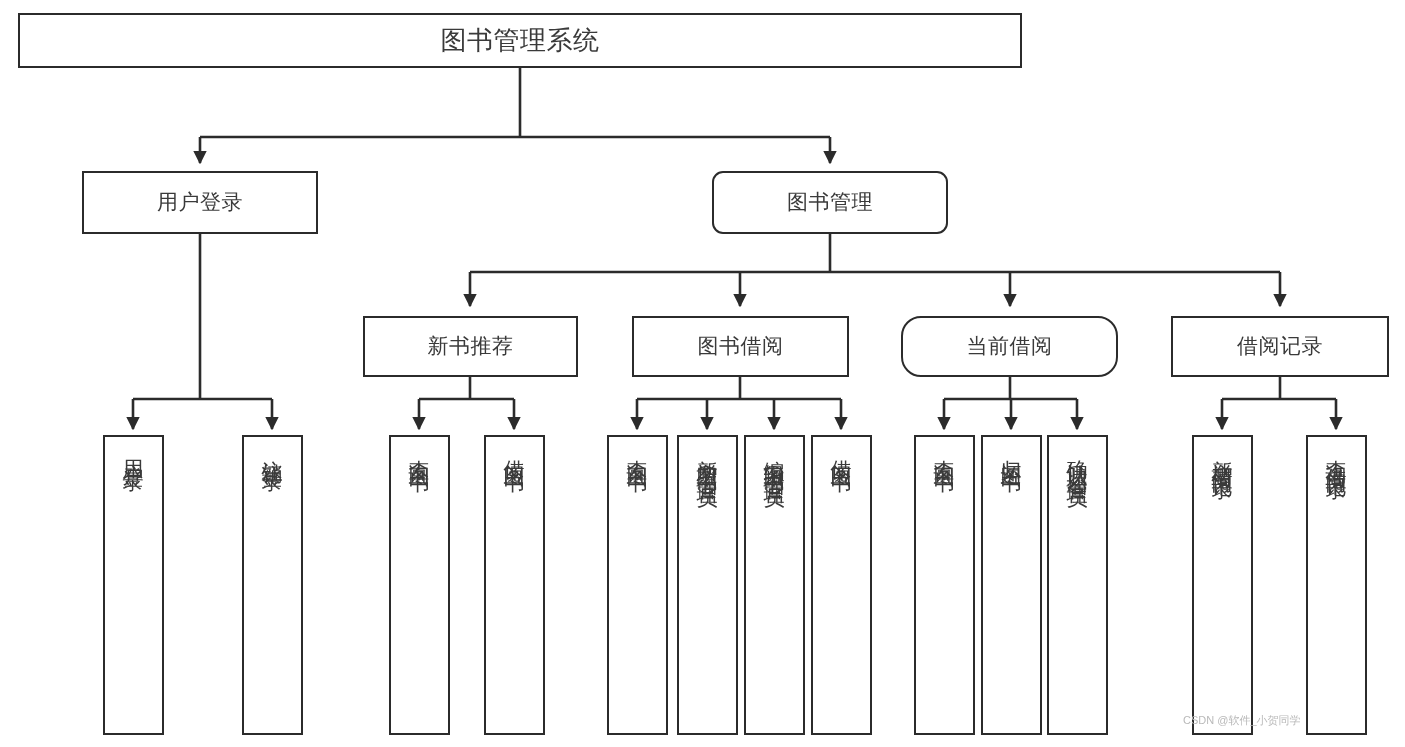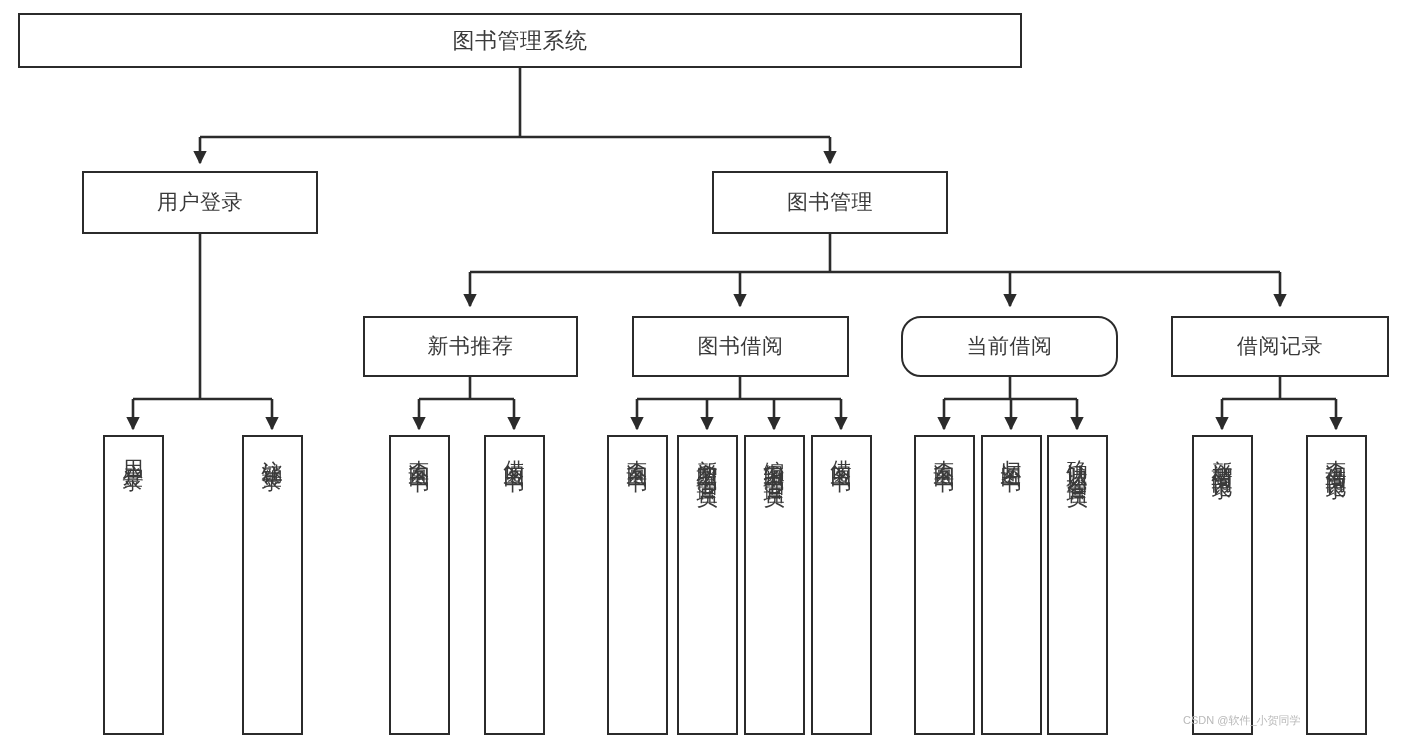--- a/index.html
+++ b/index.html
@@ -40,21 +40,21 @@
     text-align: center;
     line-height: 1.18;
     letter-spacing: 0.5px;
     white-space: pre-line;
   }
   
   .node.h .label {
     font-size: 21px;
   }
   .node.root .label {
-    font-size: 22px;
+    font-size: 26px;
   }
   
   .node.v {
     align-items: flex-start;
     padding-top: 6px;
   }
   .node.v .label {
     writing-mode: vertical-rl;
     text-orientation: upright;
     font-size: 21px;
@@ -129,21 +129,21 @@
     </g>
   </svg>
 
   <div class="node root h" style="left:18px; top:13px; width:1004px; height:55px;">
     <span class="label">图书管理系统</span>
   </div>
 
   <div class="node h" style="left:82px; top:171px; width:236px; height:63px;">
     <span class="label">用户登录</span>
   </div>
-  <div class="node h" style="left:712px; top:171px; width:236px; height:63px;">
+  <div class="node h" style="left:712px; top:171px; width:236px; height:63px;border-radius:11px;">
     <span class="label">图书管理</span>
   </div>
 
   <div class="node h" style="left:363px; top:316px; width:215px; height:61px;">
     <span class="label">新书推荐</span>
   </div>
   <div class="node h" style="left:632px; top:316px; width:217px; height:61px;">
     <span class="label">图书借阅</span>
   </div>
   <div class="node h" style="left:901px; top:316px; width:217px; height:61px;border-radius:20px;">

